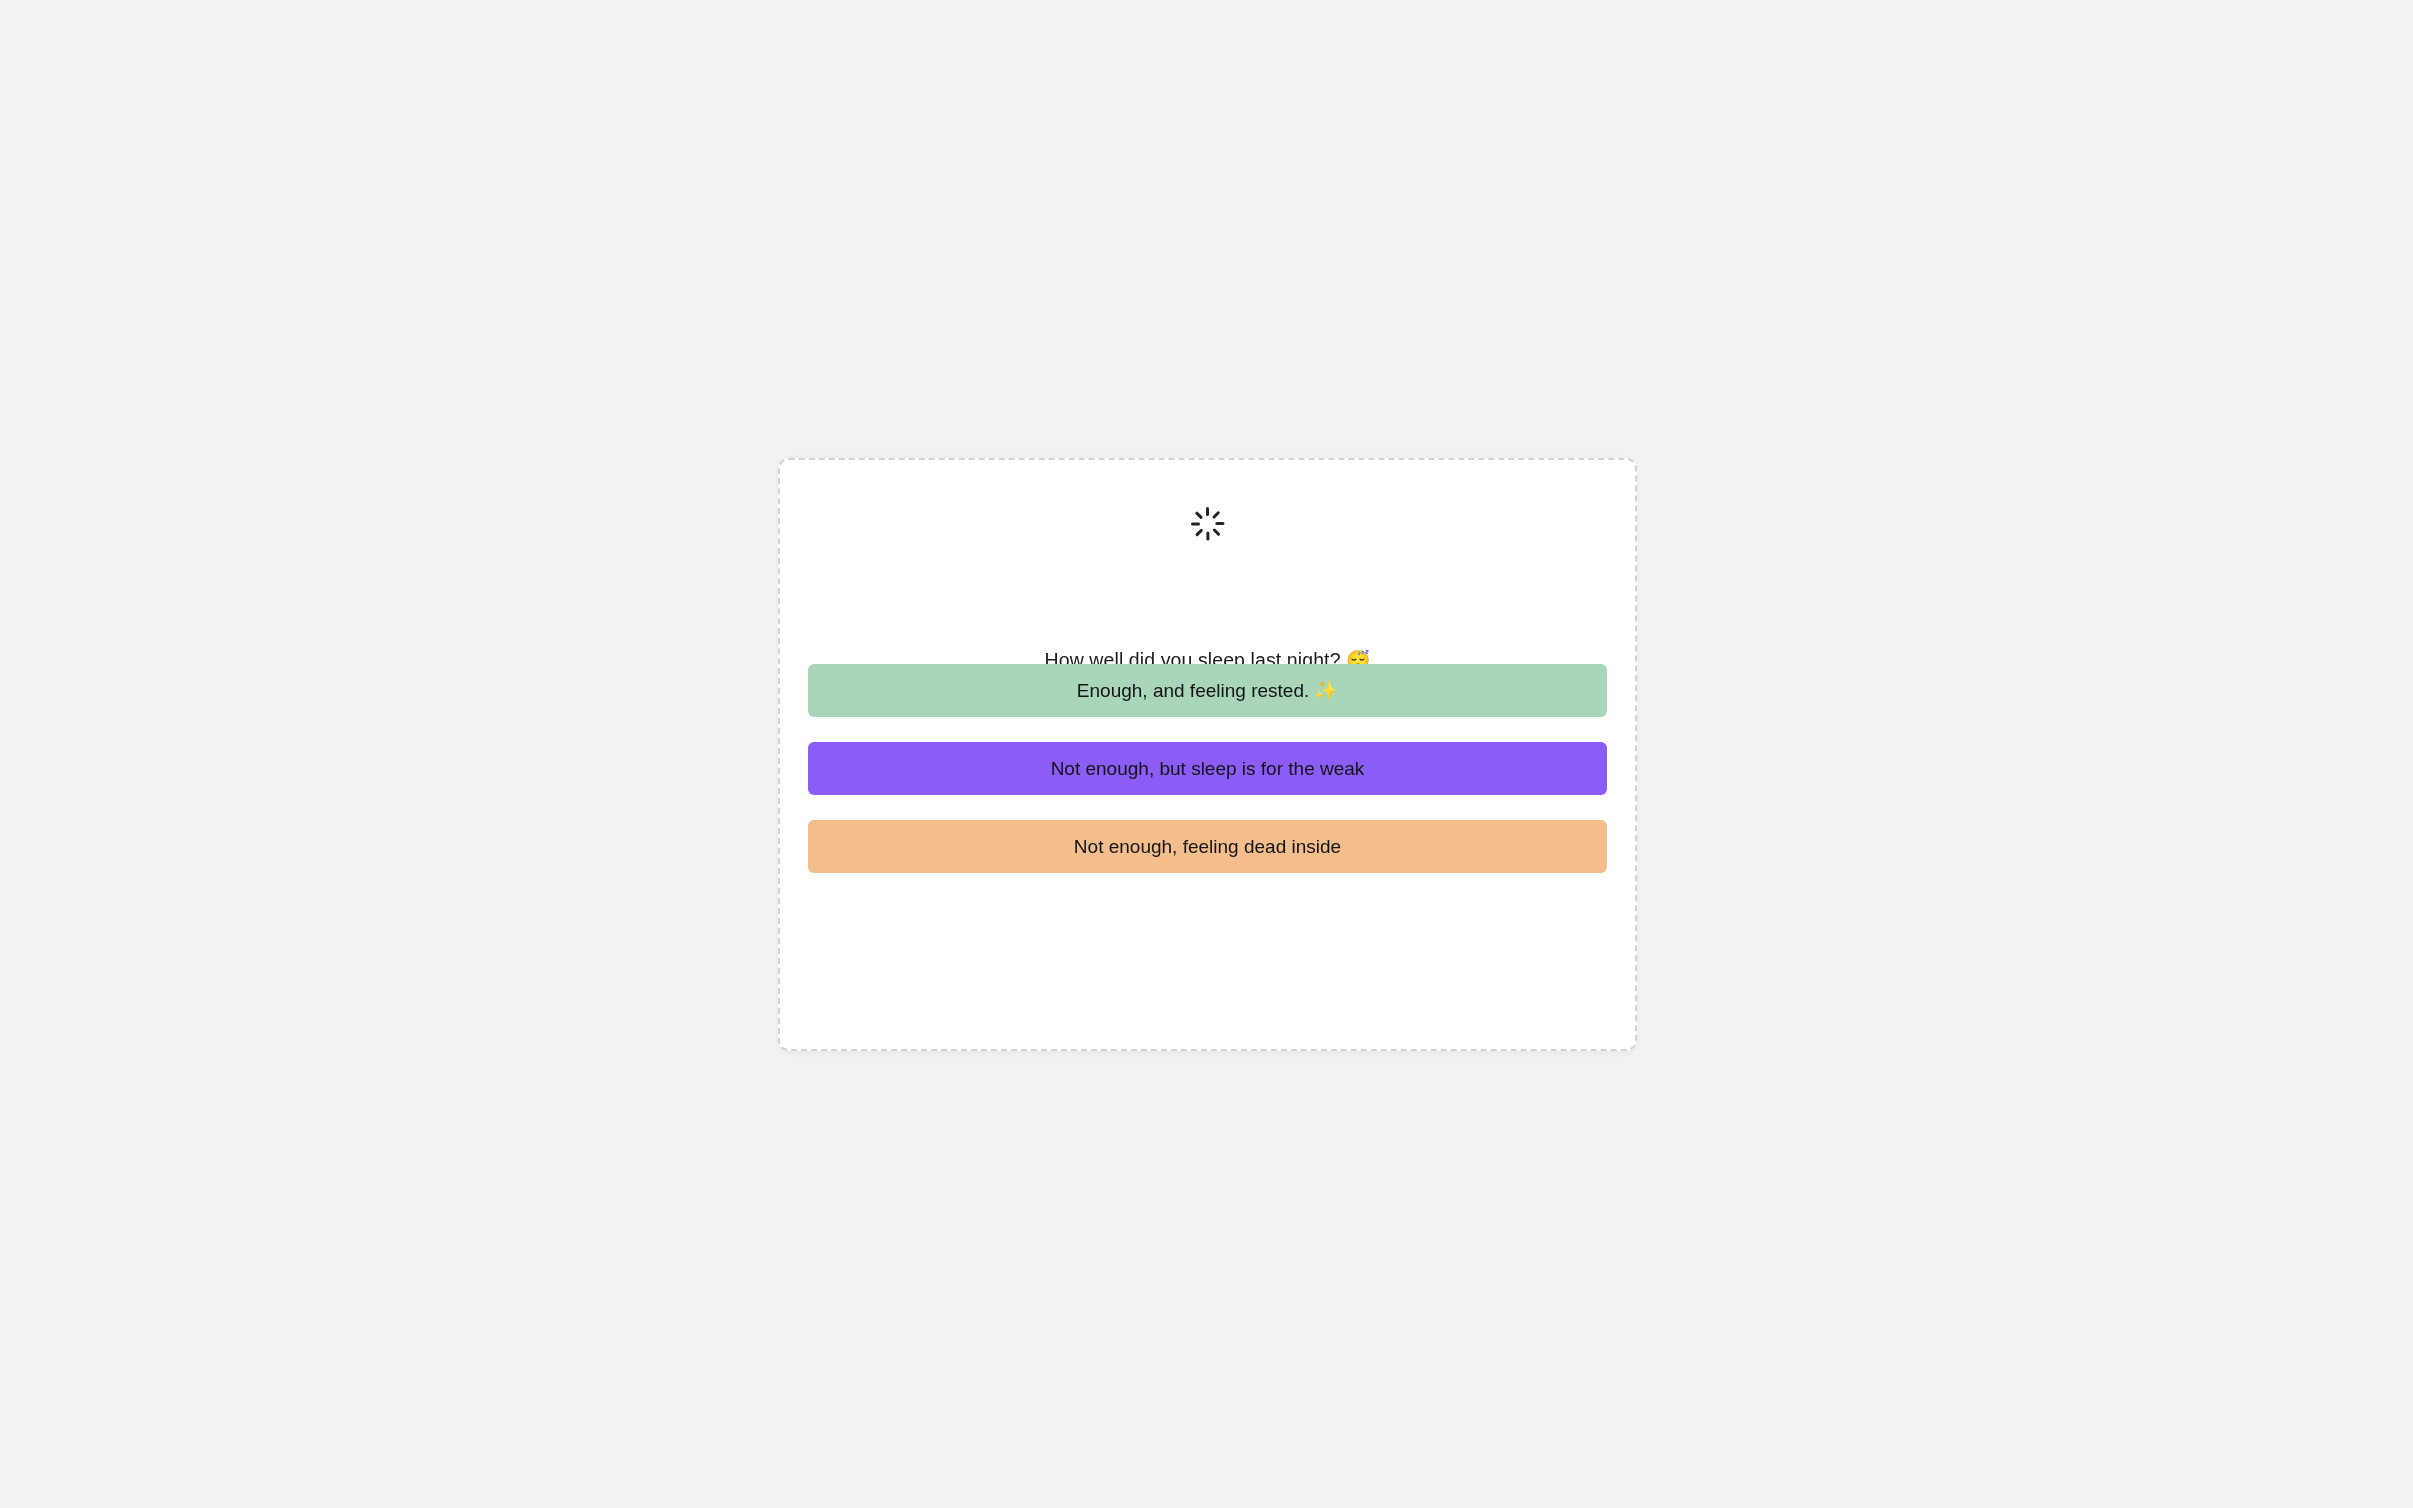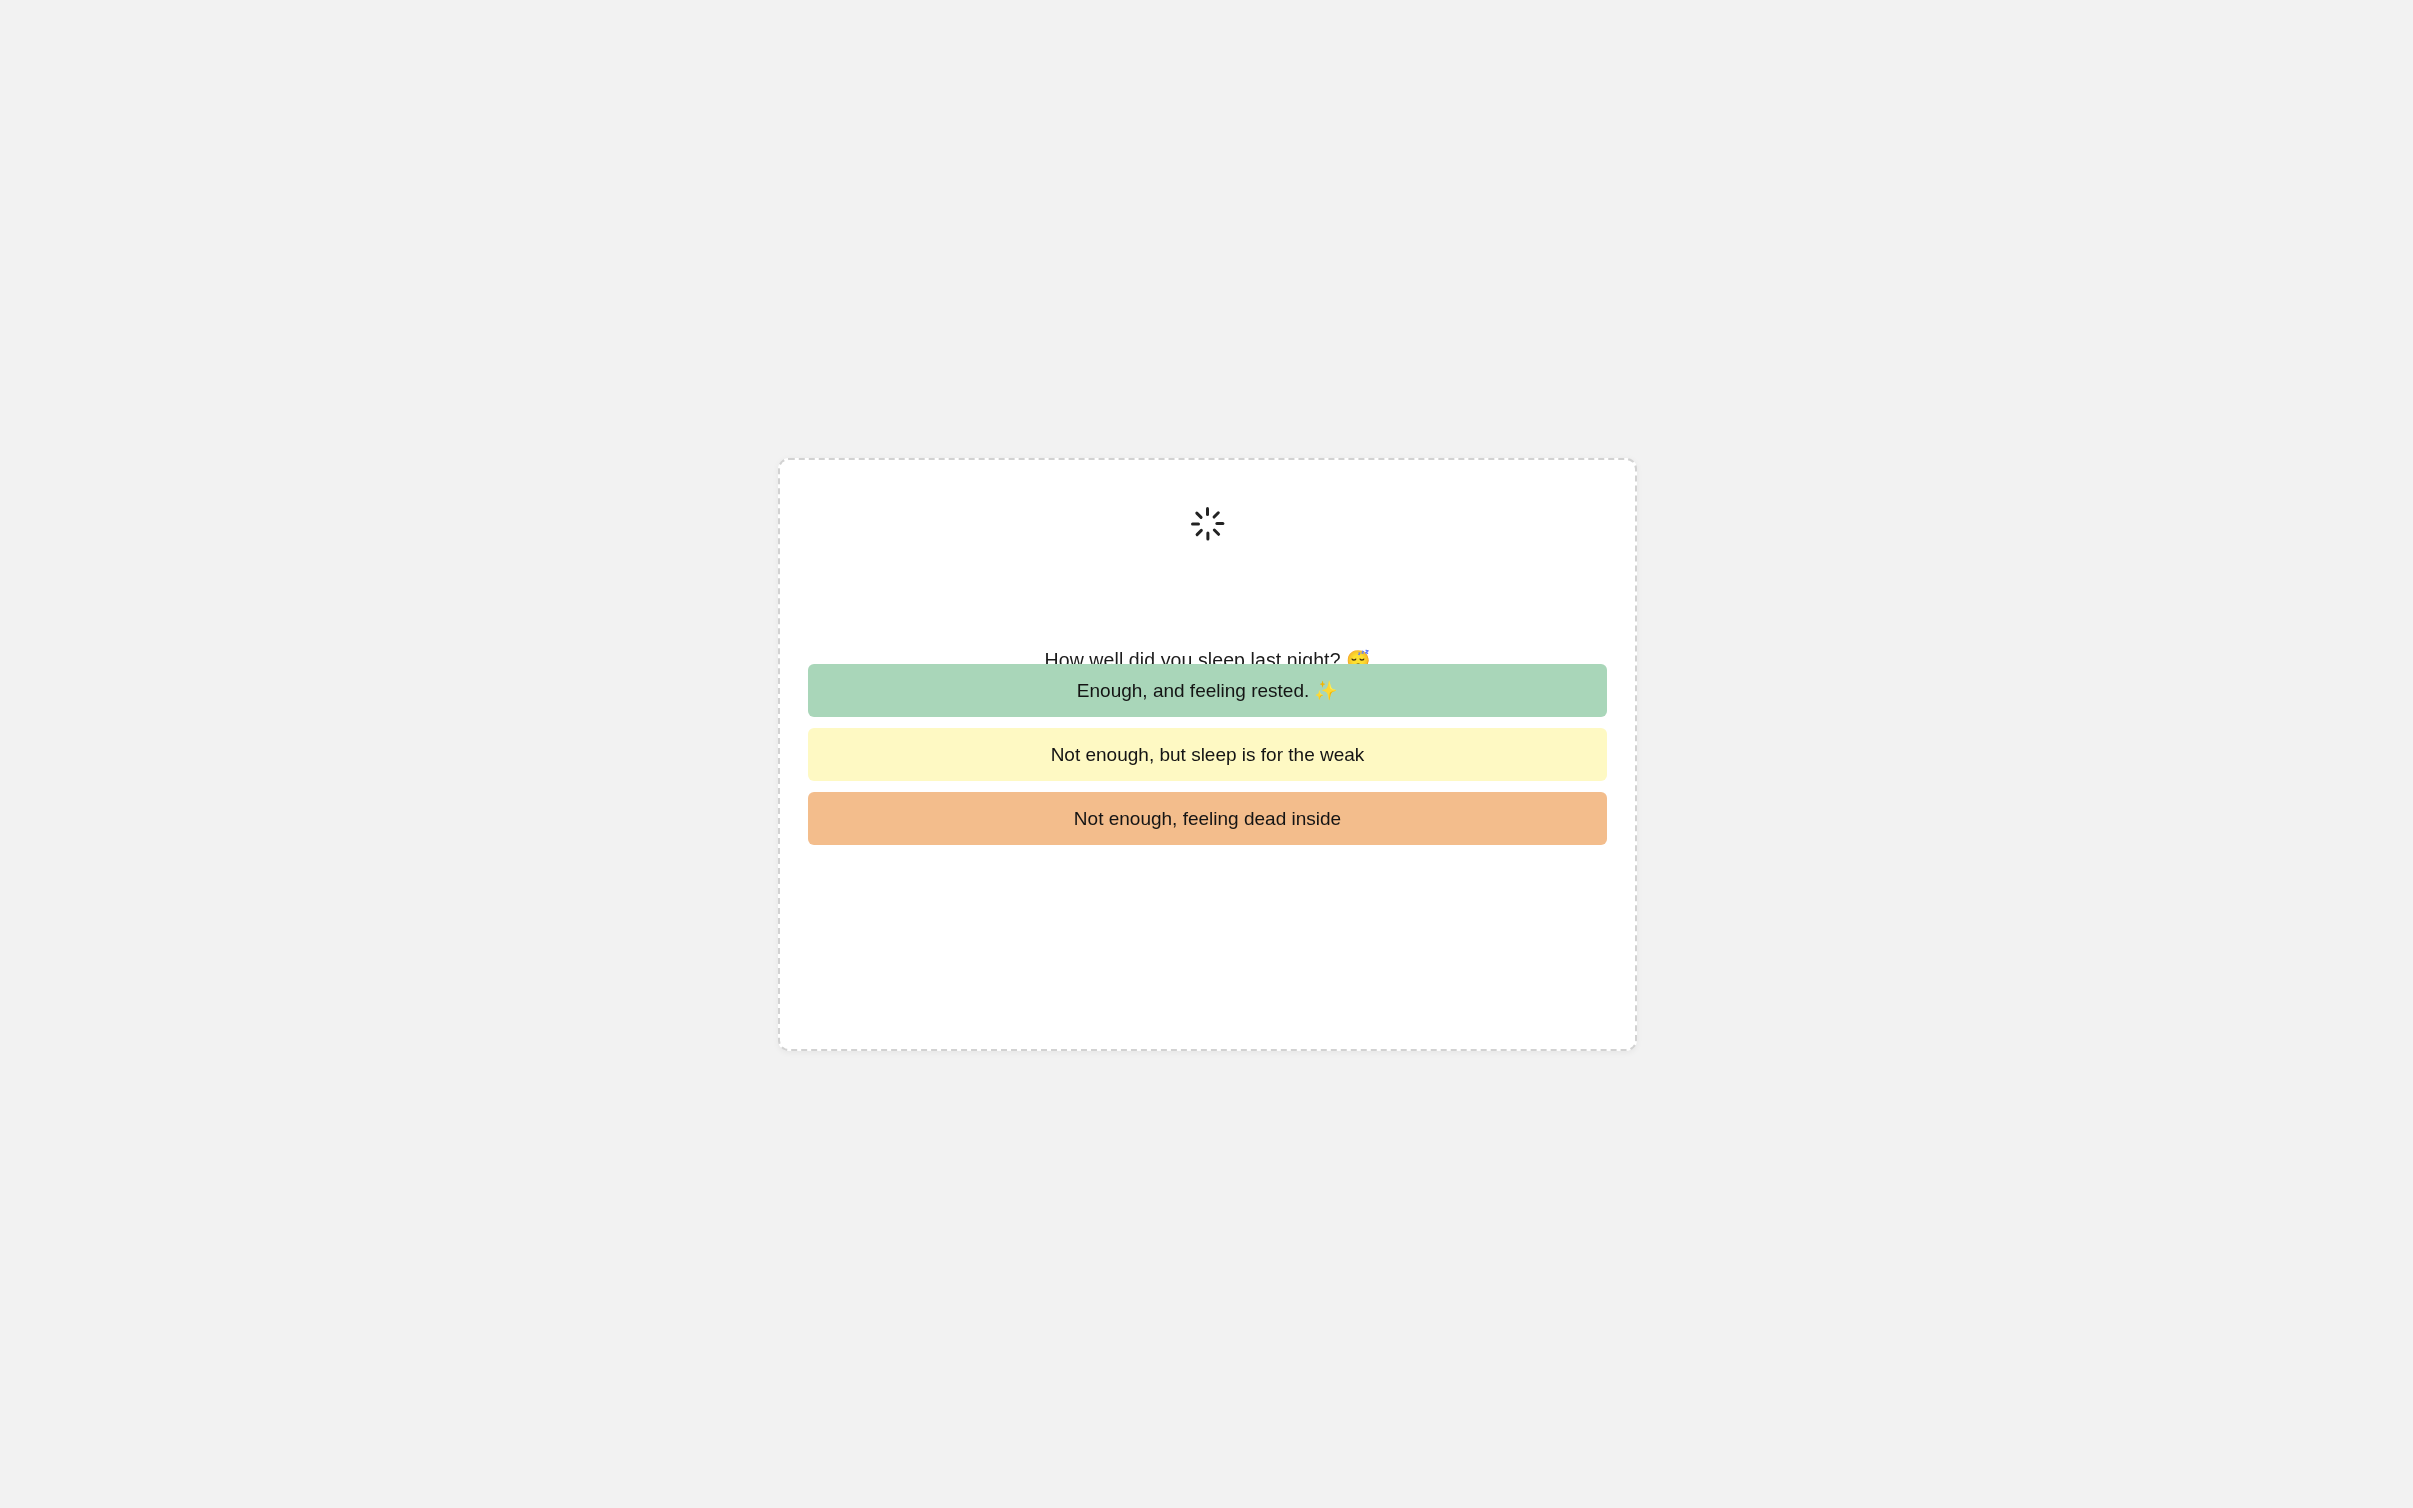--- a/index.html
+++ b/index.html
@@ -84,21 +84,21 @@
     position: absolute;
     left: 28px;
     right: 28px;
     top: 204px;
   }
   .option {
     display: flex;
     align-items: center;
     justify-content: center;
     height: 53px;
-    margin-bottom: 11px;
+    margin-bottom: 25px;
     border-radius: 6px;
     font-size: 19px;
     line-height: 23px;
     color: #141414;
     cursor: pointer;
     user-select: none;
     text-align: center;
     padding: 0 12px;
     box-sizing: border-box;
   }
@@ -121,21 +121,21 @@
       <i></i>
     </div>
   </div>
 
   <div class="question">How well did you sleep last night? 😴</div>
 
   <div class="options">
     <div class="option" style="background: rgb(169, 214, 185);">
       <span>Enough, and feeling rested. ✨</span>
     </div>
-    <div class="option" style="background: #fef9c3;">
+    <div class="option" style="background: #8b5cf6;">
       <span>Not enough, but sleep is for the weak</span>
     </div>
     <div class="option" style="background: rgb(243, 189, 140);">
       <span>Not enough, feeling dead inside</span>
     </div>
   </div>
 
 </div>
 
 

